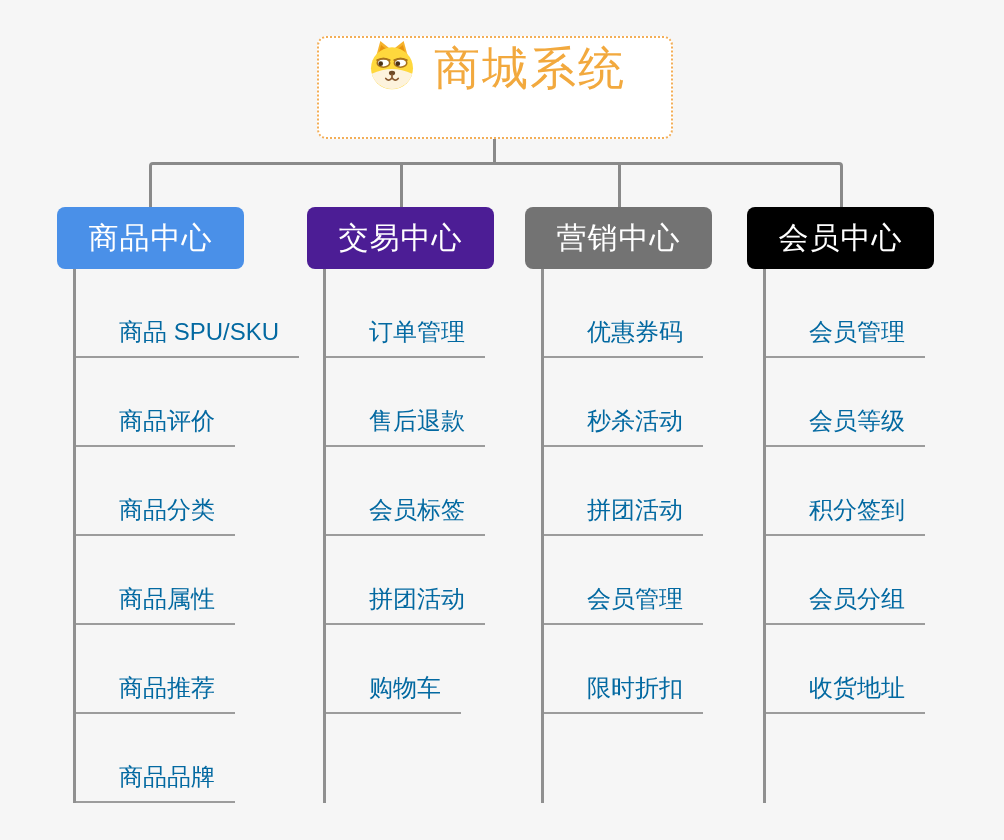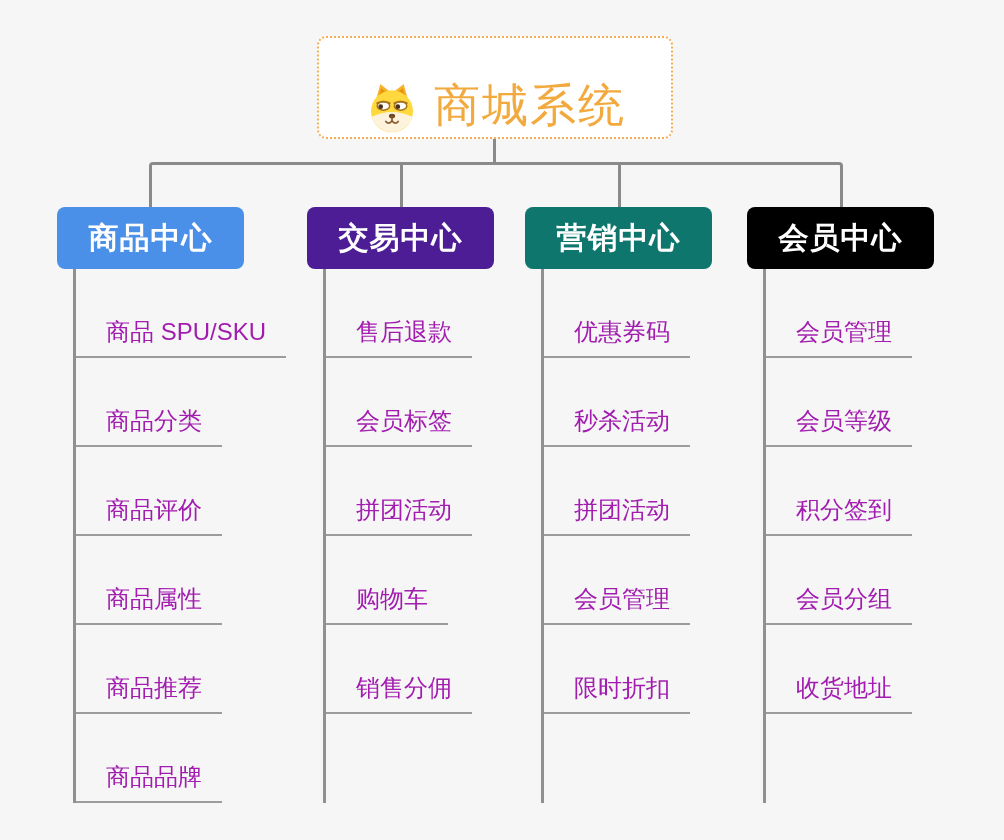--- a/index.html
+++ b/index.html
@@ -20,21 +20,21 @@
     position: absolute;
     left: 317px;
     top: 36px;
     width: 356px;
     height: 103px;
     background: #ffffff;
     border: 2px dotted #f3ae57;
     border-radius: 9px;
     box-sizing: border-box;
     display: flex;
-    align-items: flex-end;
+    align-items: flex-start;
     justify-content: center;
     gap: 14px;
     cursor: pointer;
   }
   .root-card .dog-icon {
     width: 56px;
     height: 56px;
     display: inline-block;
     flex: 0 0 auto;
   }
@@ -62,21 +62,20 @@
     height: 62px;
     border-radius: 8px;
     display: flex;
     align-items: center;
     justify-content: center;
     color: #ffffff;
     font-size: 30px;
     letter-spacing: 1px;
     cursor: pointer;
     box-sizing: border-box;
-    font-weight: bold;
   }
   .children {
     position: relative;
     margin-left: 16px;
   }
   .children .spine {
     position: absolute;
     left: 0;
     top: 0;
     width: 3px;
@@ -84,23 +83,23 @@
     background: #909090;
   }
   .child-row {
     height: 89px;
     display: flex;
     align-items: flex-end;
   }
   .child-label {
     display: inline-block;
     border-bottom: 2px solid #9c9c9c;
-    padding: 0 20px 8px 33px;
+    padding: 0 20px 8px 46px;
     font-size: 24px;
-    color: #a21caf;
+    color: #0369a1;
     white-space: nowrap;
     cursor: pointer;
     text-align: center;
   }
 </style>
 </head>
 <body>
 
 <div id="canvas">
 
@@ -136,61 +135,61 @@
       <div class="branch" style="left: 57px;">
         <div class="branch-box" style="background: rgb(74, 144, 232);">
           <span>商品中心</span>
         </div>
         <div class="children">
           <div class="spine"></div>
           <div class="child-row">
             <span class="child-label">商品 SPU/SKU</span>
           </div>
           <div class="child-row">
+            <span class="child-label">商品评价</span>
+          </div>
+          <div class="child-row">
             <span class="child-label">商品分类</span>
-          </div>
-          <div class="child-row">
-            <span class="child-label">商品评价</span>
           </div>
           <div class="child-row">
             <span class="child-label">商品属性</span>
           </div>
           <div class="child-row">
             <span class="child-label">商品推荐</span>
           </div>
           <div class="child-row">
             <span class="child-label">商品品牌</span>
           </div>
         </div>
       </div>
       <div class="branch" style="left: 307px;">
         <div class="branch-box" style="background: #4c1d95; text-align: right;">
           <span>交易中心</span>
         </div>
         <div class="children">
           <div class="spine"></div>
           <div class="child-row">
+            <span class="child-label">订单管理</span>
+          </div>
+          <div class="child-row">
             <span class="child-label">售后退款</span>
           </div>
           <div class="child-row">
             <span class="child-label">会员标签</span>
           </div>
           <div class="child-row">
             <span class="child-label">拼团活动</span>
           </div>
           <div class="child-row">
             <span class="child-label">购物车</span>
           </div>
-          <div class="child-row">
-            <span class="child-label">销售分佣</span>
-          </div>
         </div>
       </div>
       <div class="branch" style="left: 525px;">
-        <div class="branch-box" style="background: #0f766e;">
+        <div class="branch-box" style="background: #737373;">
           <span>营销中心</span>
         </div>
         <div class="children">
           <div class="spine"></div>
           <div class="child-row">
             <span class="child-label">优惠券码</span>
           </div>
           <div class="child-row">
             <span class="child-label">秒杀活动</span>
           </div>

